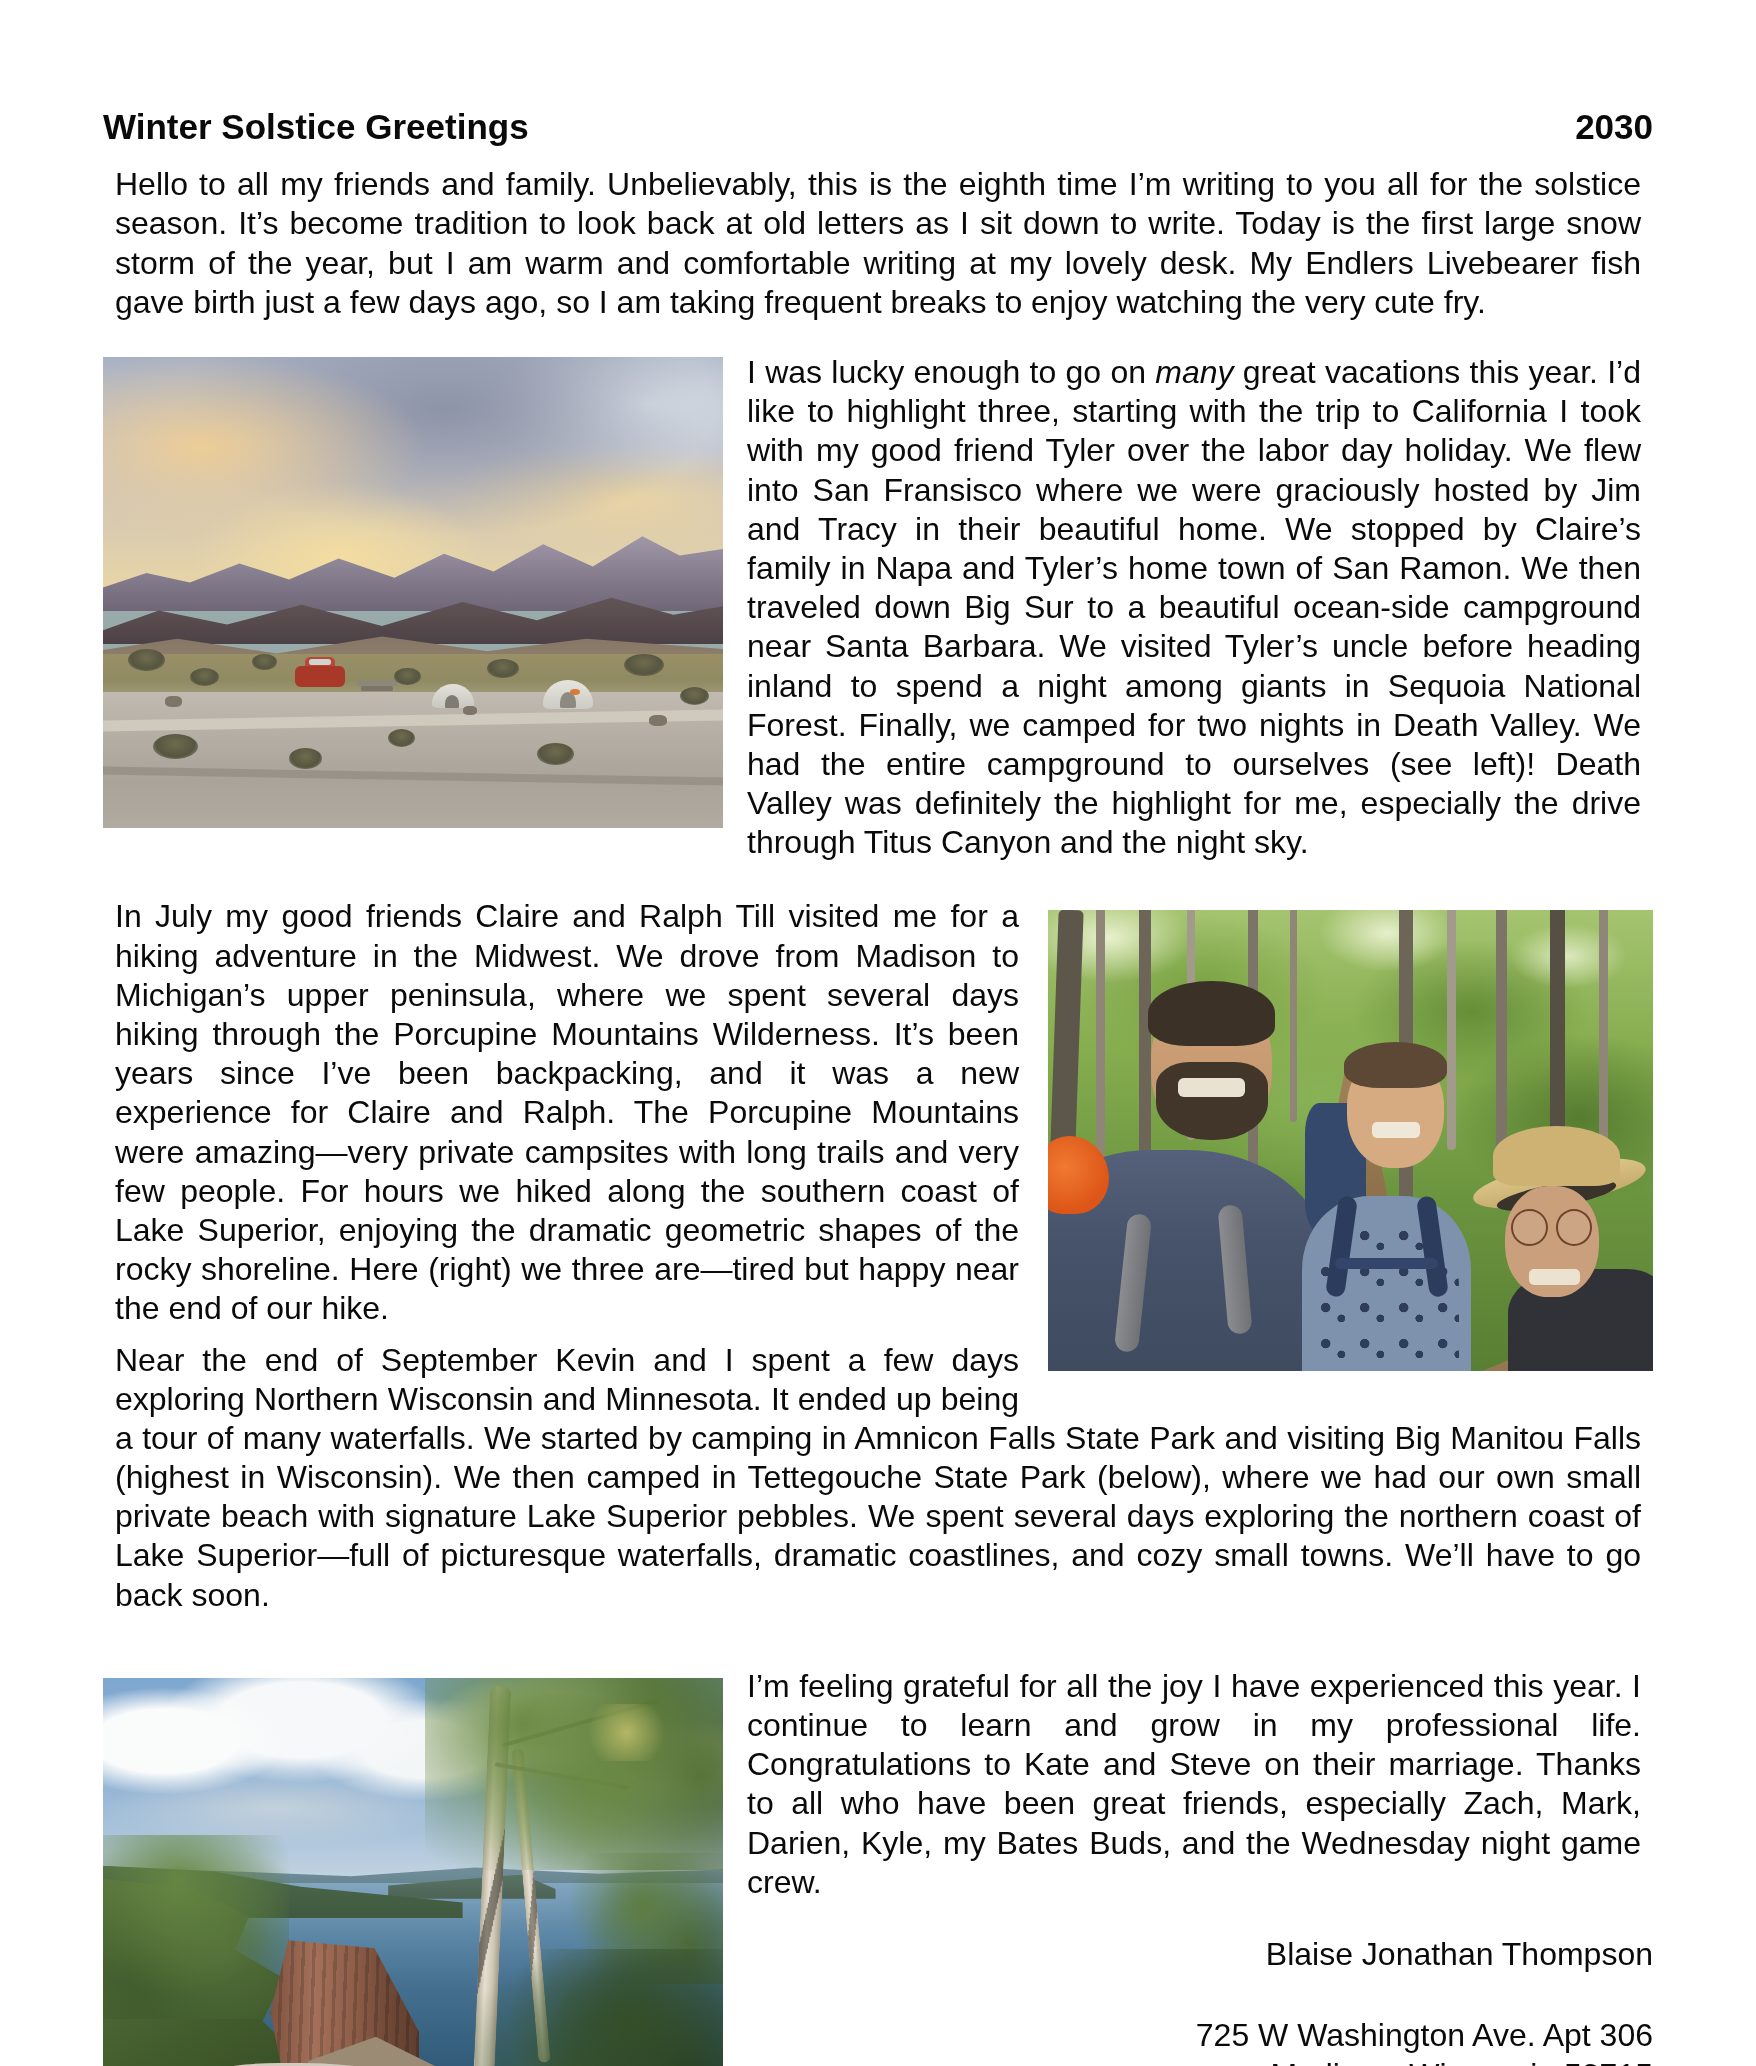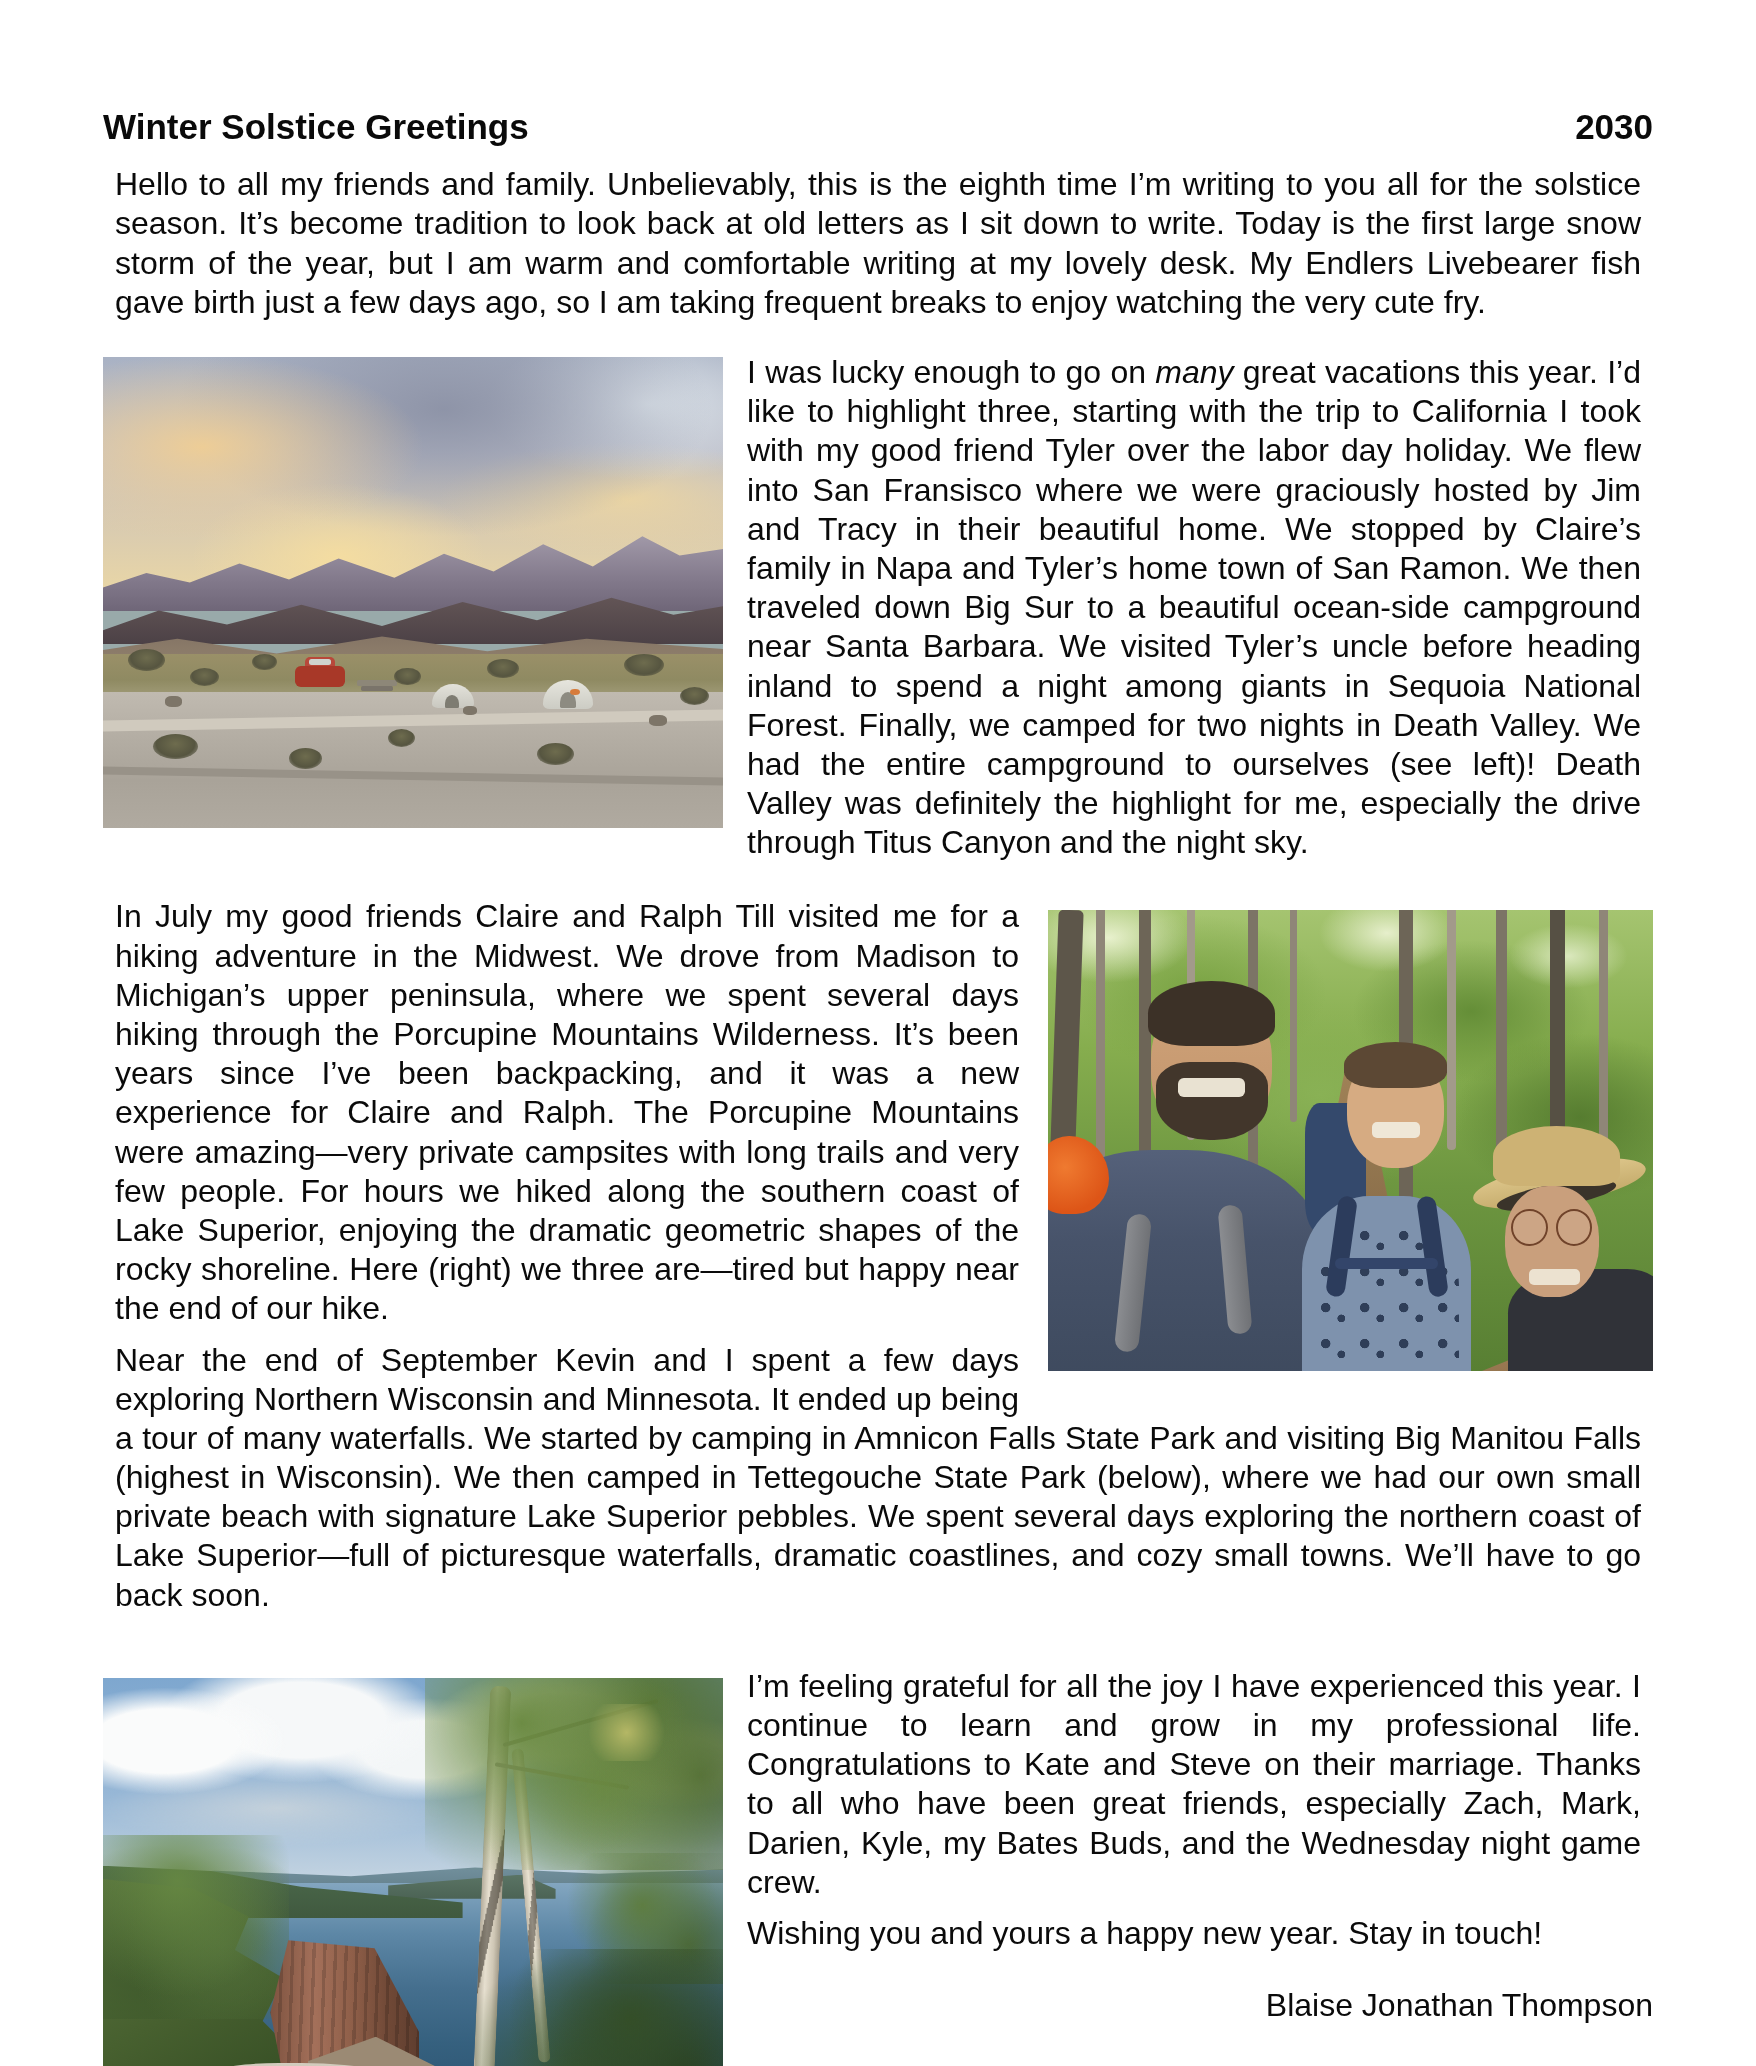--- a/index.html
+++ b/index.html
@@ -291,21 +291,20 @@
       <div class="p3-birch"></div>
       <div class="p3-birch2"></div>
       <div class="p3-branch1"></div>
       <div class="p3-branch2"></div>
       <div class="p3-fol-tr"></div>
       <div class="p3-fol-y"></div>
       <div class="p3-fol-mr"></div>
       <div class="p3-fol-br"></div>
     </div>
     <p class="body">I’m feeling grateful for all the joy I have experienced this year.  I continue to learn and grow in my professional life.  Congratulations to Kate and Steve on their marriage.  Thanks to all who have been great friends, especially Zach, Mark, Darien, Kyle, my Bates Buds, and the Wednesday night game crew.</p>
-    <p class="body mt-par">Wishing you and yours a happy new year.  Stay in touch!</p>
 
     <div class="sig sig-name">Blaise Jonathan Thompson</div>
     <div class="sig sig-address">
       <div>725 W Washington Ave.  Apt 306</div>
       <div>Madison, Wisconsin 53715</div>
     </div>
 
     <div class="clear"></div>
   </div>
 

